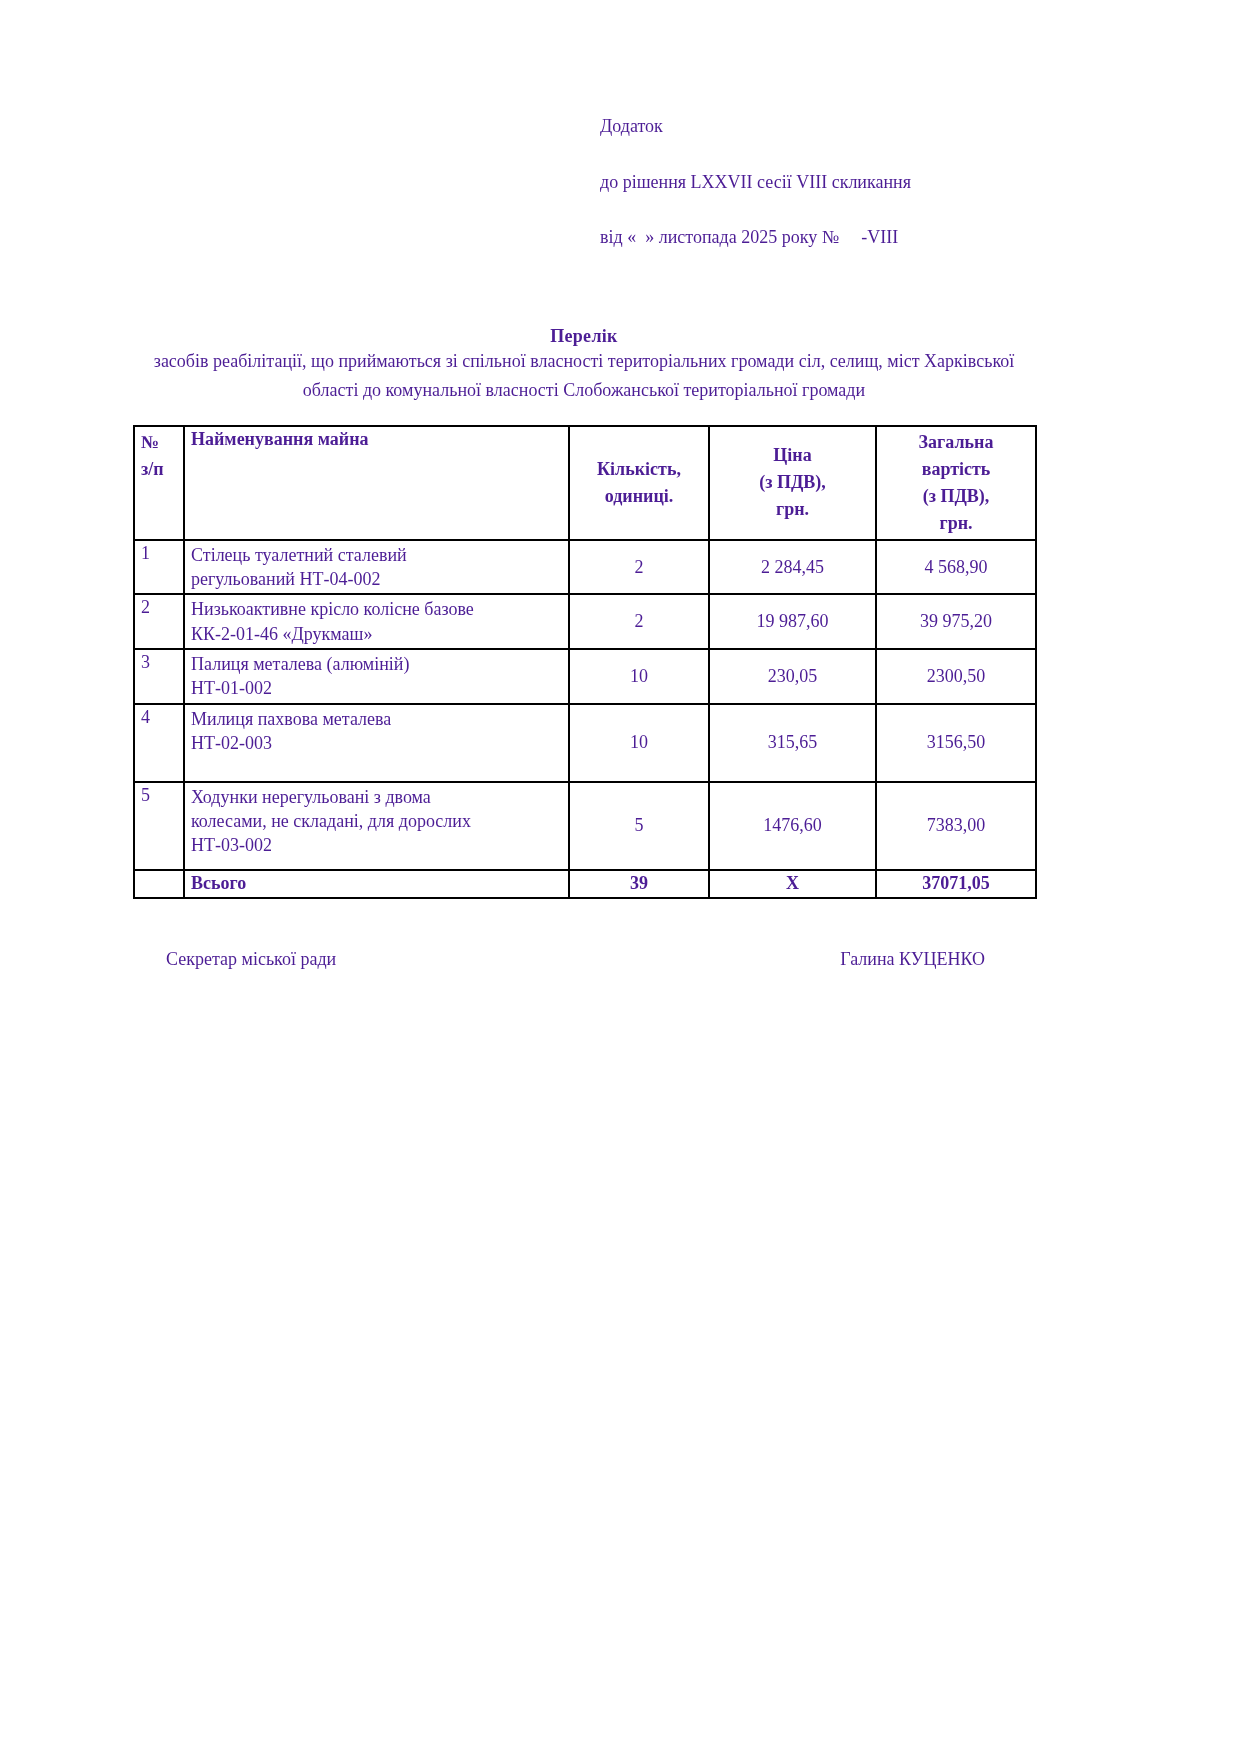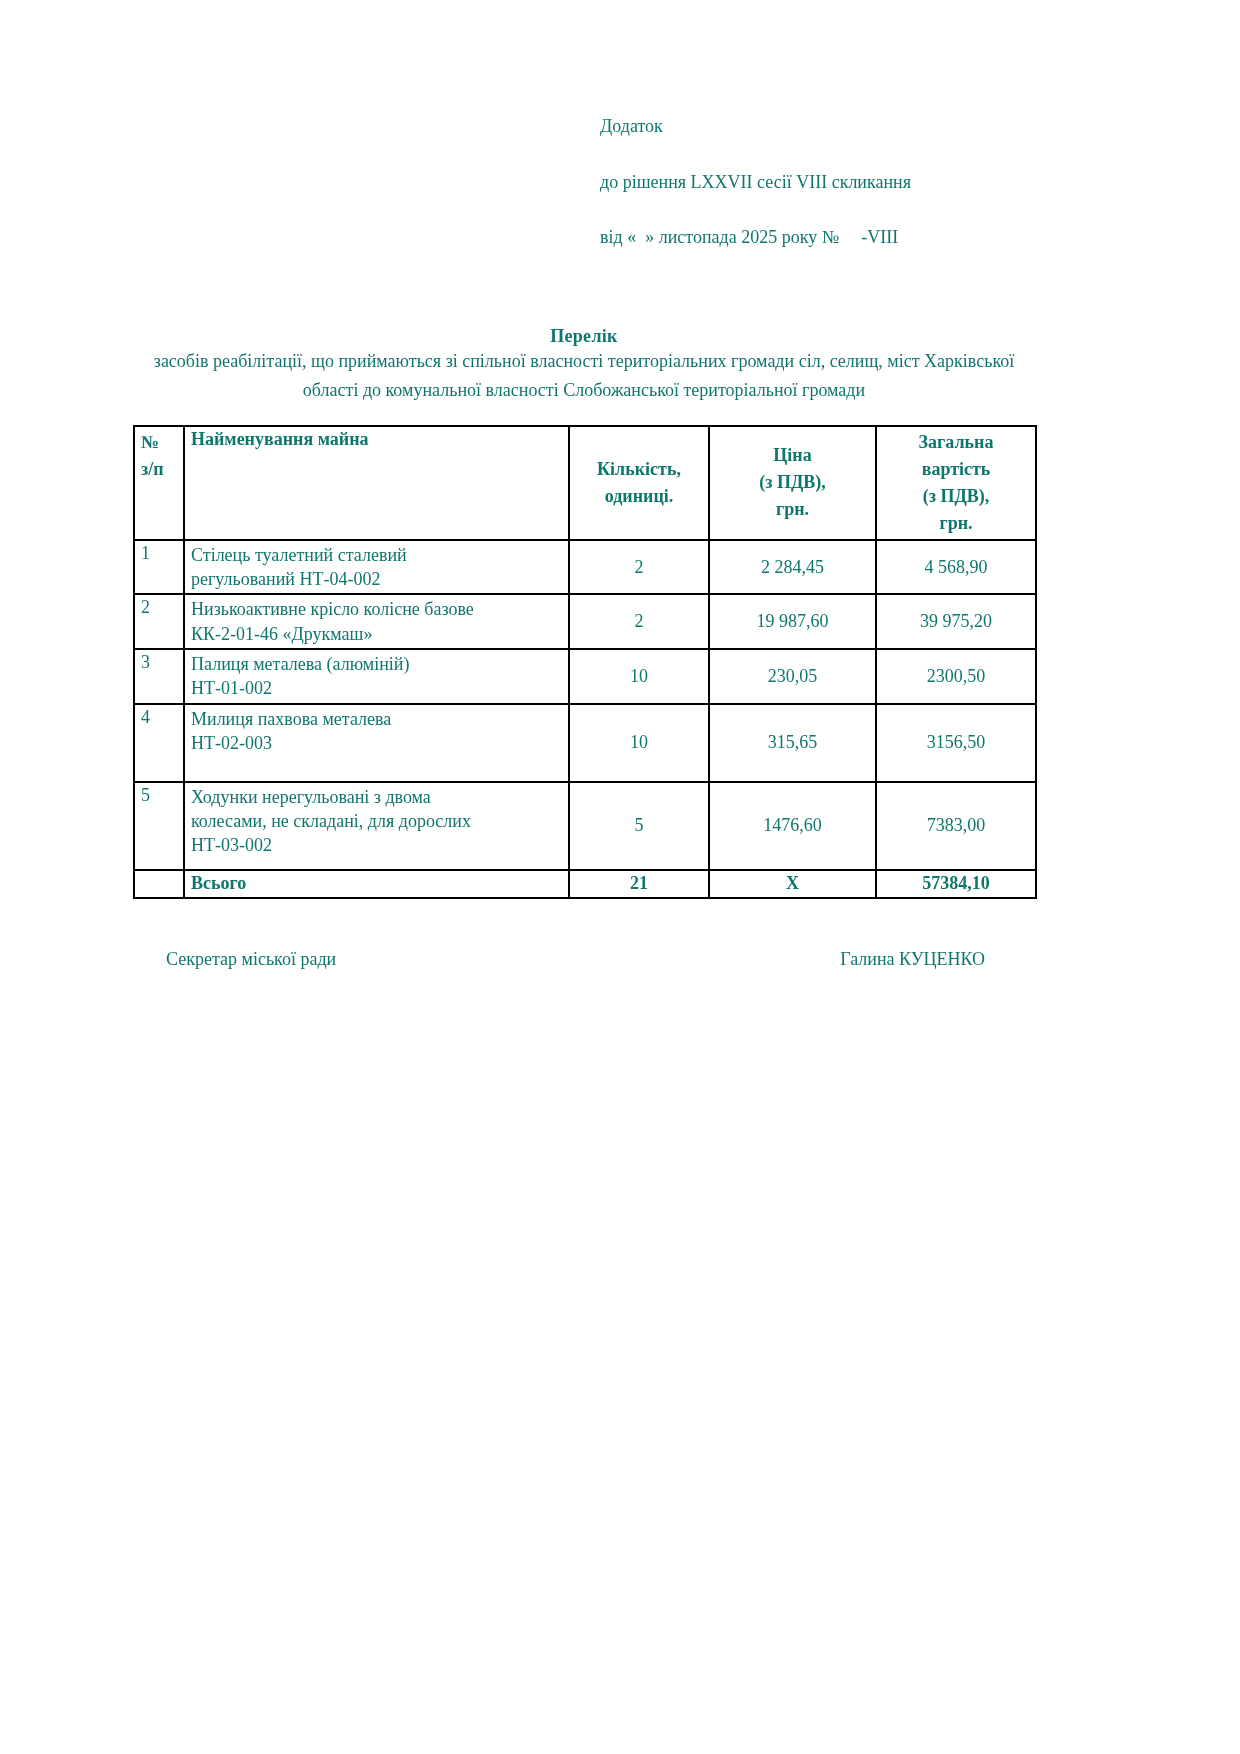--- a/index.html
+++ b/index.html
@@ -9,21 +9,21 @@
   }
   .page {
     position: relative;
     width: 1240px;
     height: 1754px;
     background: #ffffff;
     box-sizing: border-box;
     padding: 85px 205px 0 133px;
     font-family: "Liberation Serif", serif;
     font-size: 18px;
-    color: #0f766e;
+    color: #4c1d95;
     overflow: hidden;
   }
   .top-block {
     margin-left: 467px;
     line-height: 1.55;
     white-space: pre-line;
   }
   .top-block div { white-space: pre-line; }
   .doc-title {
     text-align: center;
@@ -161,23 +161,23 @@
         <td class="c-name">Ходунки нерегульовані з двома
 колесами, не складані, для дорослих
 НТ-03-002</td>
         <td class="c-qty">5</td>
         <td class="c-price">1476,60</td>
         <td class="c-total">7383,00</td>
       </tr>
       <tr class="r-total">
         <td class="c-num"></td>
         <td class="c-name">Всього</td>
-        <td class="c-qty">21</td>
+        <td class="c-qty">39</td>
         <td class="c-price">Х</td>
-        <td class="c-total">57384,10</td>
+        <td class="c-total">37071,05</td>
       </tr>
     </tbody>
   </table>
 
   <div class="signature">
     <span>Секретар міської ради</span>
     <span>Галина КУЦЕНКО</span>
   </div>
 
 </div>

